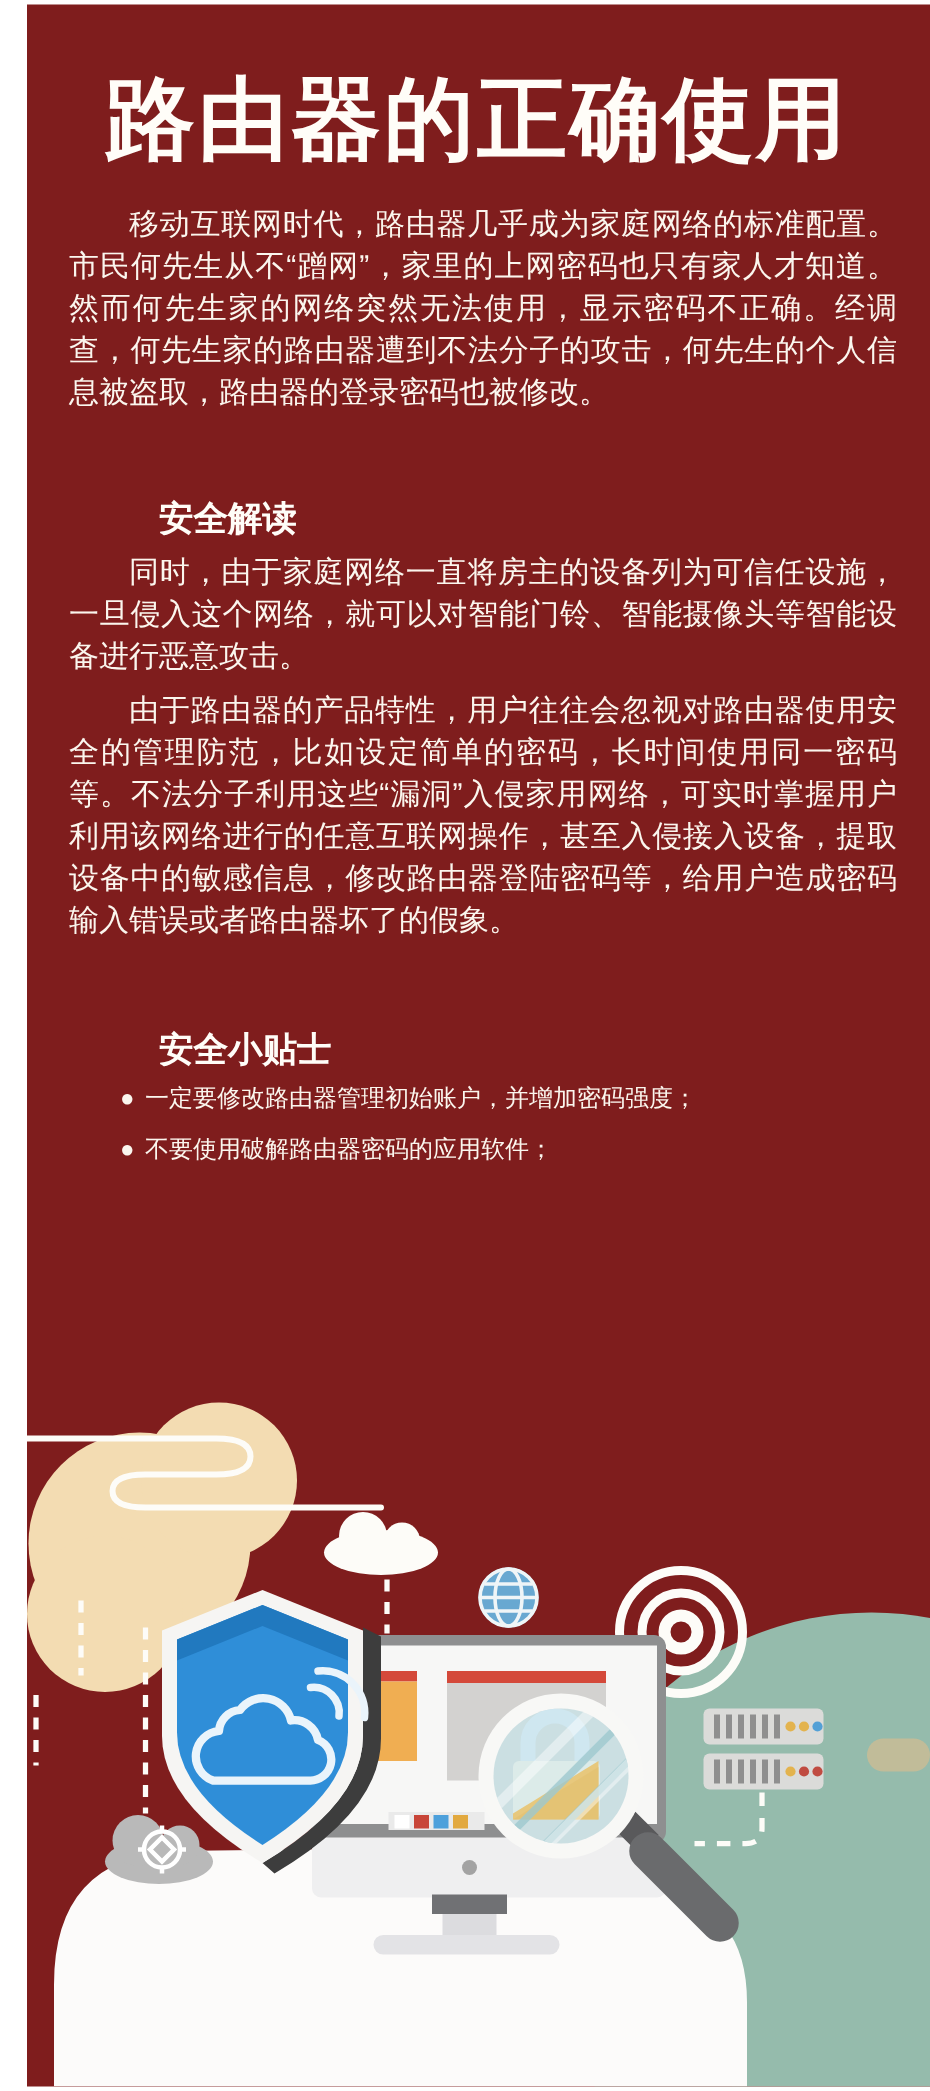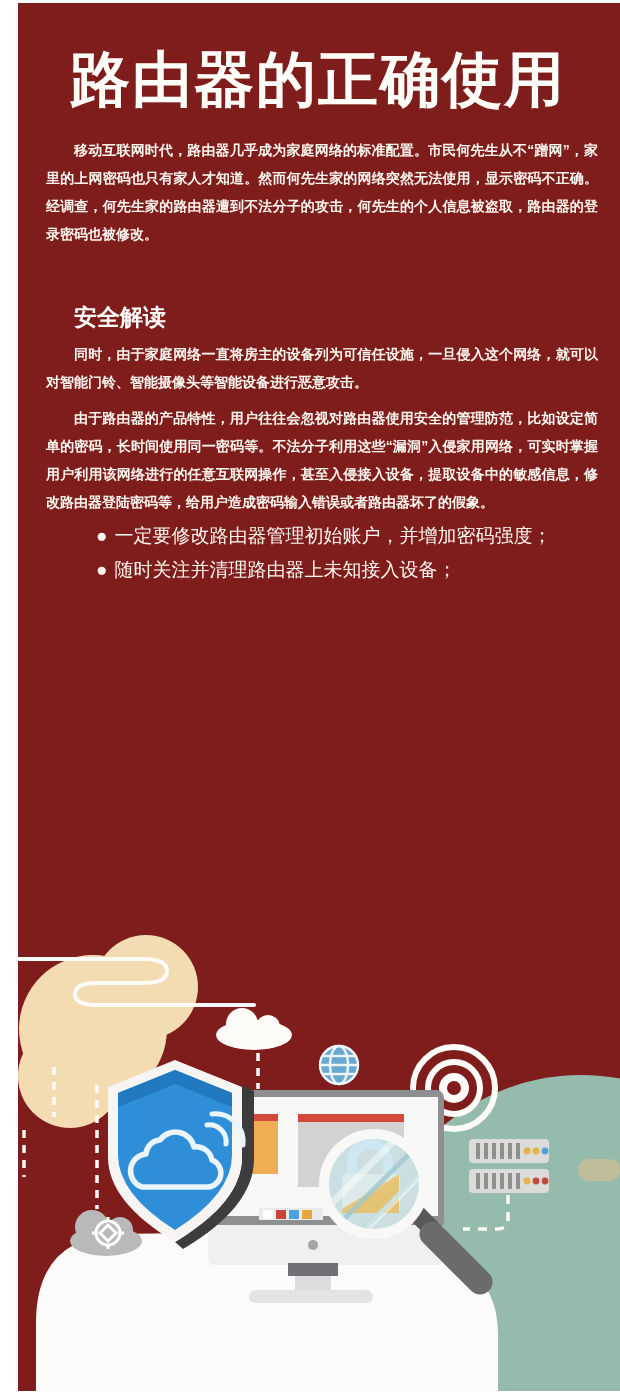--- a/index.html
+++ b/index.html
@@ -3,46 +3,47 @@
 <meta charset="utf-8">
 <style>
   html,body{margin:0;padding:0;background:#ffffff;}
   body{width:620px;height:1394px;position:relative;overflow:hidden;
        font-family:"Liberation Sans","DejaVu Sans",sans-serif;}
   .poster{position:absolute;left:18px;top:3px;width:607px;height:1388px;
           background:#7f1d1d;overflow:hidden;}
   .content{position:relative;z-index:2;padding:0 27px 0 28px;color:#FBF6EE;}
   .title{font-size:60px;font-weight:800;color:#FFFDF8;letter-spacing:2px;
          line-height:1.15;margin:42px 0 0 24px;white-space:nowrap;}
-  p.body{font-size:14px;line-height:28px;text-indent:2em;text-align:justify;
-         margin:8px 0 0 0;color:#FBF6EE;font-weight:bold;}
+  p.body{font-size:20px;line-height:28px;text-indent:2em;text-align:justify;
+         margin:8px 0 0 0;color:#FBF6EE;}
   p.intro{margin-top:22px;}
-  h2.sec{font-size:23px;font-weight:800;color:#FFFDF8;margin:56px 0 0 28px;line-height:1.2;}
+  h2.sec{font-size:23px;font-weight:800;color:#FFFDF8;margin:56px 0 0 60px;line-height:1.2;}
   h2.sec2{margin-top:58px;}
-  p.bullet{font-size:19px;line-height:28px;text-indent:2em;text-align:justify;
-           margin:6px 0 0 12px;color:#FBF6EE;}
+  p.bullet{font-size:16px;line-height:28px;text-indent:2em;text-align:justify;
+           margin:6px 0 0 2px;color:#FBF6EE;}
   p.bullet .dot{margin-right:7px;}
   .illus{position:absolute;left:0;bottom:0;width:607px;height:460px;z-index:1;}
 </style>
 </head>
 <body>
 
 <div class="poster">
 
   <div class="content">
     <div class="title">路由器的正确使用</div>
 
     <p class="body intro">移动互联网时代，路由器几乎成为家庭网络的标准配置。市民何先生从不“蹭网”，家里的上网密码也只有家人才知道。然而何先生家的网络突然无法使用，显示密码不正确。经调查，何先生家的路由器遭到不法分子的攻击，何先生的个人信息被盗取，路由器的登录密码也被修改。</p>
 
     <h2 class="sec">安全解读</h2>
     <p class="body">同时，由于家庭网络一直将房主的设备列为可信任设施，一旦侵入这个网络，就可以对智能门铃、智能摄像头等智能设备进行恶意攻击。</p>
     <p class="body">由于路由器的产品特性，用户往往会忽视对路由器使用安全的管理防范，比如设定简单的密码，长时间使用同一密码等。不法分子利用这些“漏洞”入侵家用网络，可实时掌握用户利用该网络进行的任意互联网操作，甚至入侵接入设备，提取设备中的敏感信息，修改路由器登陆密码等，给用户造成密码输入错误或者路由器坏了的假象。</p>
 
+    <h2 class="sec sec2">安全小贴士</h2>
     <p class="bullet"><span class="dot">●</span><span>一定要修改路由器管理初始账户，并增加密码强度；</span></p>
-    <p class="bullet"><span class="dot">●</span><span>随时关注并清理路由器上未知接入设备；</span></p>
+    <p class="bullet"><span class="dot">●</span><span>不要使用破解路由器密码的应用软件；</span></p>
   </div>
 
   <svg class="illus" viewBox="0 0 607 460">
 
     <g>
       <circle cx="75" cy="98" r="74" fill="#F3DCB2"></circle>
       <circle cx="128" cy="56" r="52" fill="#F3DCB2"></circle>
       <circle cx="52" cy="145" r="52" fill="#F3DCB2"></circle>
     </g>
 

